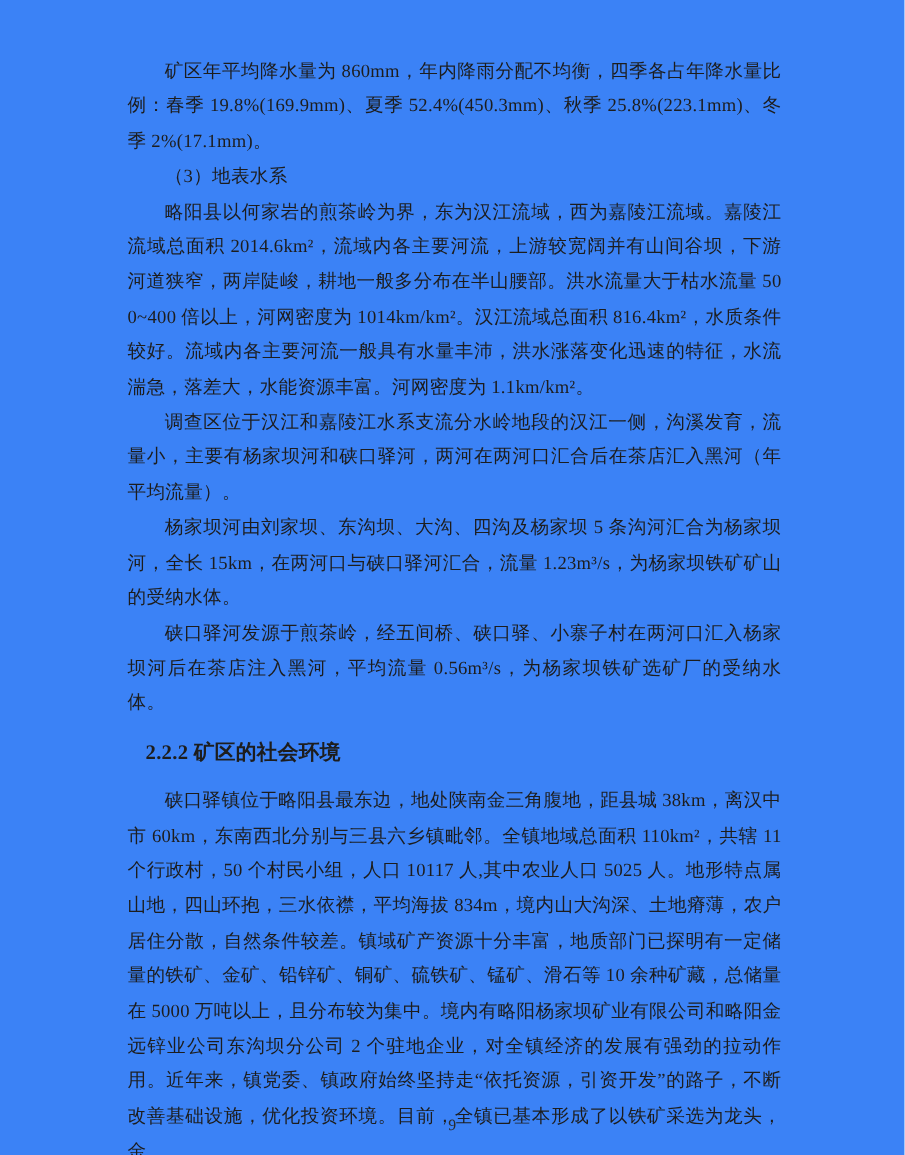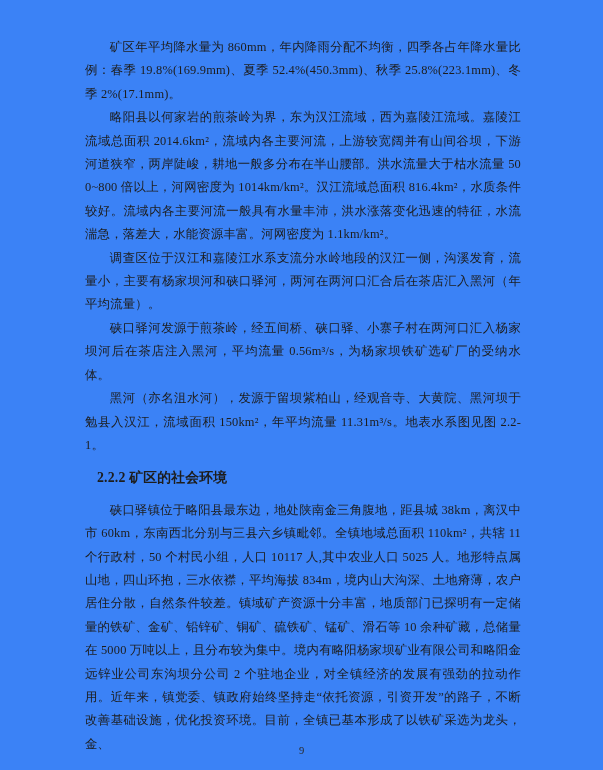--- a/index.html
+++ b/index.html
@@ -50,21 +50,22 @@
     line-height: 14px;
     color: #2a2a2a;
   }
 </style>
 </head>
 <body>
 
 <div class="doc-page">
   <div class="doc-content">
     <p class="para">矿区年平均降水量为 860mm，年内降雨分配不均衡，四季各占年降水量比例：春季 19.8%(169.9mm)、夏季 52.4%(450.3mm)、秋季 25.8%(223.1mm)、冬季 2%(17.1mm)。</p>
-    <p class="para">略阳县以何家岩的煎茶岭为界，东为汉江流域，西为嘉陵江流域。嘉陵江流域总面积 2014.6km²，流域内各主要河流，上游较宽阔并有山间谷坝，下游河道狭窄，两岸陡峻，耕地一般多分布在半山腰部。洪水流量大于枯水流量 500~800 倍以上，河网密度为 1014km/km²。汉江流域总面积 816.4km²，水质条件较好。流域内各主要河流一般具有水量丰沛，洪水涨落变化迅速的特征，水流湍急，落差大，水能资源丰富。河网密度为 1.1km/km²。</p>
+    <p class="para">（3）地表水系</p>
+    <p class="para">略阳县以何家岩的煎茶岭为界，东为汉江流域，西为嘉陵江流域。嘉陵江流域总面积 2014.6km²，流域内各主要河流，上游较宽阔并有山间谷坝，下游河道狭窄，两岸陡峻，耕地一般多分布在半山腰部。洪水流量大于枯水流量 500~400 倍以上，河网密度为 1014km/km²。汉江流域总面积 816.4km²，水质条件较好。流域内各主要河流一般具有水量丰沛，洪水涨落变化迅速的特征，水流湍急，落差大，水能资源丰富。河网密度为 1.1km/km²。</p>
     <p class="para">调查区位于汉江和嘉陵江水系支流分水岭地段的汉江一侧，沟溪发育，流量小，主要有杨家坝河和硖口驿河，两河在两河口汇合后在茶店汇入黑河（年平均流量）。</p>
+    <p class="para">杨家坝河由刘家坝、东沟坝、大沟、四沟及杨家坝 5 条沟河汇合为杨家坝河，全长 15km，在两河口与硖口驿河汇合，流量 1.23m³/s，为杨家坝铁矿矿山的受纳水体。</p>
     <p class="para">硖口驿河发源于煎茶岭，经五间桥、硖口驿、小寨子村在两河口汇入杨家坝河后在茶店注入黑河，平均流量 0.56m³/s，为杨家坝铁矿选矿厂的受纳水体。</p>
-    <p class="para">黑河（亦名沮水河），发源于留坝紫柏山，经观音寺、大黄院、黑河坝于勉县入汉江，流域面积 150km²，年平均流量 11.31m³/s。地表水系图见图 2.2-1。</p>
     <h2 class="section-heading">2.2.2 矿区的社会环境</h2>
     <p class="para">硖口驿镇位于略阳县最东边，地处陕南金三角腹地，距县城 38km，离汉中市 60km，东南西北分别与三县六乡镇毗邻。全镇地域总面积 110km²，共辖 11 个行政村，50 个村民小组，人口 10117 人,其中农业人口 5025 人。地形特点属山地，四山环抱，三水依襟，平均海拔 834m，境内山大沟深、土地瘠薄，农户居住分散，自然条件较差。镇域矿产资源十分丰富，地质部门已探明有一定储量的铁矿、金矿、铅锌矿、铜矿、硫铁矿、锰矿、滑石等 10 余种矿藏，总储量在 5000 万吨以上，且分布较为集中。境内有略阳杨家坝矿业有限公司和略阳金远锌业公司东沟坝分公司 2 个驻地企业，对全镇经济的发展有强劲的拉动作用。近年来，镇党委、镇政府始终坚持走“依托资源，引资开发”的路子，不断改善基础设施，优化投资环境。目前，全镇已基本形成了以铁矿采选为龙头，金、</p>
   </div>
   <div class="page-number">9</div>
 </div>
 
 </body></html>

